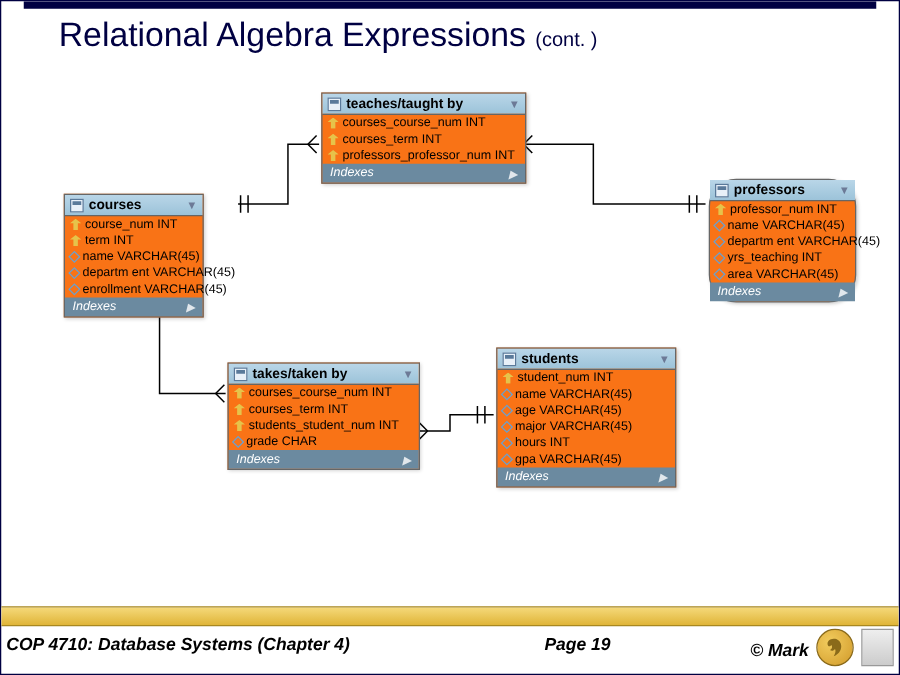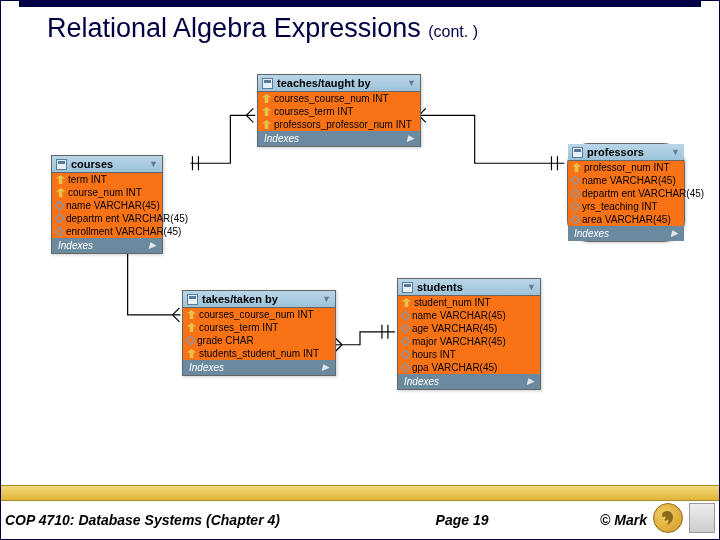--- a/index.html
+++ b/index.html
@@ -12,27 +12,27 @@
   .tbl { position: absolute; font-size: 10px; background: #f97316; border: 1px solid #666; box-shadow: 1px 1px 3px rgba(0,0,0,.2); }
   .tbl-head { background: linear-gradient(#b9d6e8,#9cc3d9); border-bottom: 1px solid #666; padding: 2px 4px; display: flex; align-items: center; gap: 4px; font-weight: bold; color: #000; font-size: 11px; }
   .tbl-head .tbicon { width: 11px; height: 11px; background: #e8f0f8; border: 1px solid #5a7a9a; display: inline-block; position: relative; }
   .tbl-head .tbicon::before { content:""; position:absolute; left:1px; right:1px; top:1px; height:3px; background:#5a7a9a; }
   .tbl-head .chev { margin-left: auto; color: #446; font-size: 9px; opacity:.6; }
   .tbl-body { padding: 0; }
   .col { display: flex; align-items: center; gap: 3px; padding: 1px 4px; white-space: nowrap; color: #000; }
   .col .ic { width: 9px; height: 9px; display: inline-block; flex-shrink: 0; }
   .ic.key { background: #e6c34a; clip-path: polygon(50% 0,100% 40%,70% 40%,70% 100%,30% 100%,30% 40%,0 40%); }
   .ic.attr { background: transparent; border: 1px solid #6aa0cf; transform: rotate(45deg); width:7px;height:7px; }
-  .tbl-idx { background: #6b8aa0; color: #fff; padding: 2px 6px; font-size: 10px; display: flex; align-items: flex-start; font-style: italic; }
+  .tbl-idx { background: #6b8aa0; color: #fff; padding: 2px 6px; font-size: 10px; display: flex; align-items: flex-end; font-style: italic; }
   .tbl-idx .arr { margin-left: auto; font-size: 9px; opacity:.8; }
   svg.conn { position:absolute; top:0; left:0; width:100%; height:100%; pointer-events:none; }
   svg.conn path, svg.conn line { stroke:#000; stroke-width:1.2; fill:none; }
   .foot { position:absolute; bottom:0; left:0; right:0; height:54px; }
   .foot-line { position:absolute; top:0; left:0; right:0; height:16px; background: linear-gradient(#f5d97a,#e0b538); border-top:1px solid #a88820; border-bottom:1px solid #a88820; }
-  .foot-inner { position:absolute; top:22px; left:0; right:0; display:flex; align-items:center; font-size:14px; font-style: italic; font-weight:bold; color:#000; padding: 0 4px;}
+  .foot-inner { position:absolute; top:22px; left:0; right:0; display:flex; font-size:14px; font-style: italic; font-weight:bold; color:#000; padding: 0 4px;}
   .foot-l { flex: 0 0 auto; }
   .foot-c { flex: 1 1 auto; text-align:center;padding-left:44px; }
   .foot-r { flex: 0 0 auto; display:flex; align-items:center; gap:6px; }
   .logo { width:30px; height:30px; border-radius:50%; background: radial-gradient(circle at 35% 35%, #f2cc5e, #d19a2a); border:1px solid #8a6a1a; display:flex; align-items:center;justify-content:center; margin-top:-4px; }
   .logo svg { width:20px; height:20px; }
   .sidebtn { width:26px; height:30px; background: linear-gradient(#eee,#ccc); border:1px solid #999; margin-top:-4px;}
 </style>
 </head>
 <body>
 
@@ -73,27 +73,27 @@
 
     <div class="tbl" style="left:50px; top:105px; width:112px;">
       <div class="tbl-head">
           <span class="tbicon"></span>
           <span>courses</span>
           <span class="chev">▼</span>
         </div>
       <div class="tbl-body">
           <div class="col">
             <span class="ic key"></span>
+            <span>course_num INT</span>
+          </div>
+          <div class="col">
+            <span class="ic key"></span>
             <span>term INT</span>
           </div>
           <div class="col">
-            <span class="ic key"></span>
-            <span>course_num INT</span>
-          </div>
-          <div class="col">
             <span class="ic attr"></span>
             <span>name VARCHAR(45)</span>
           </div>
           <div class="col">
             <span class="ic attr"></span>
             <span>departm ent VARCHAR(45)</span>
           </div>
           <div class="col">
             <span class="ic attr"></span>
             <span>enrollment VARCHAR(45)</span>
@@ -174,26 +174,26 @@
       <div class="tbl-body">
           <div class="col">
             <span class="ic key"></span>
             <span>courses_course_num INT</span>
           </div>
           <div class="col">
             <span class="ic key"></span>
             <span>courses_term INT</span>
           </div>
           <div class="col">
+            <span class="ic key"></span>
+            <span>students_student_num INT</span>
+          </div>
+          <div class="col">
             <span class="ic attr"></span>
             <span>grade CHAR</span>
-          </div>
-          <div class="col">
-            <span class="ic key"></span>
-            <span>students_student_num INT</span>
           </div>
         </div>
       <div class="tbl-idx">
           <span>Indexes</span>
           <span class="arr">▶</span>
         </div>
     </div>
 
     <div class="tbl" style="left:396px; top:228px; width:144px;">
       <div class="tbl-head">

